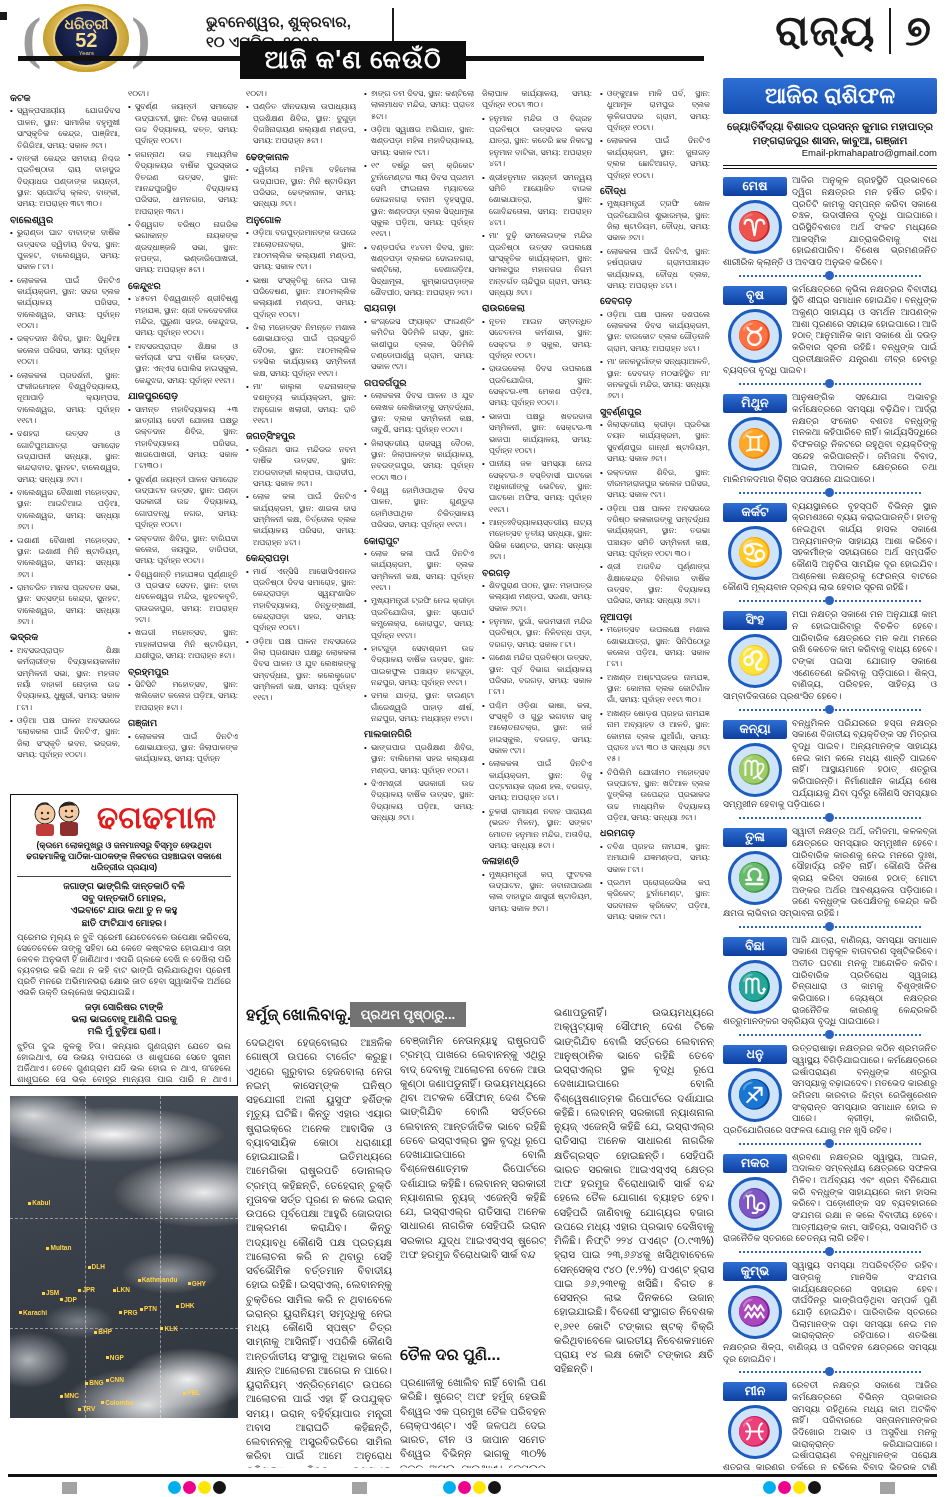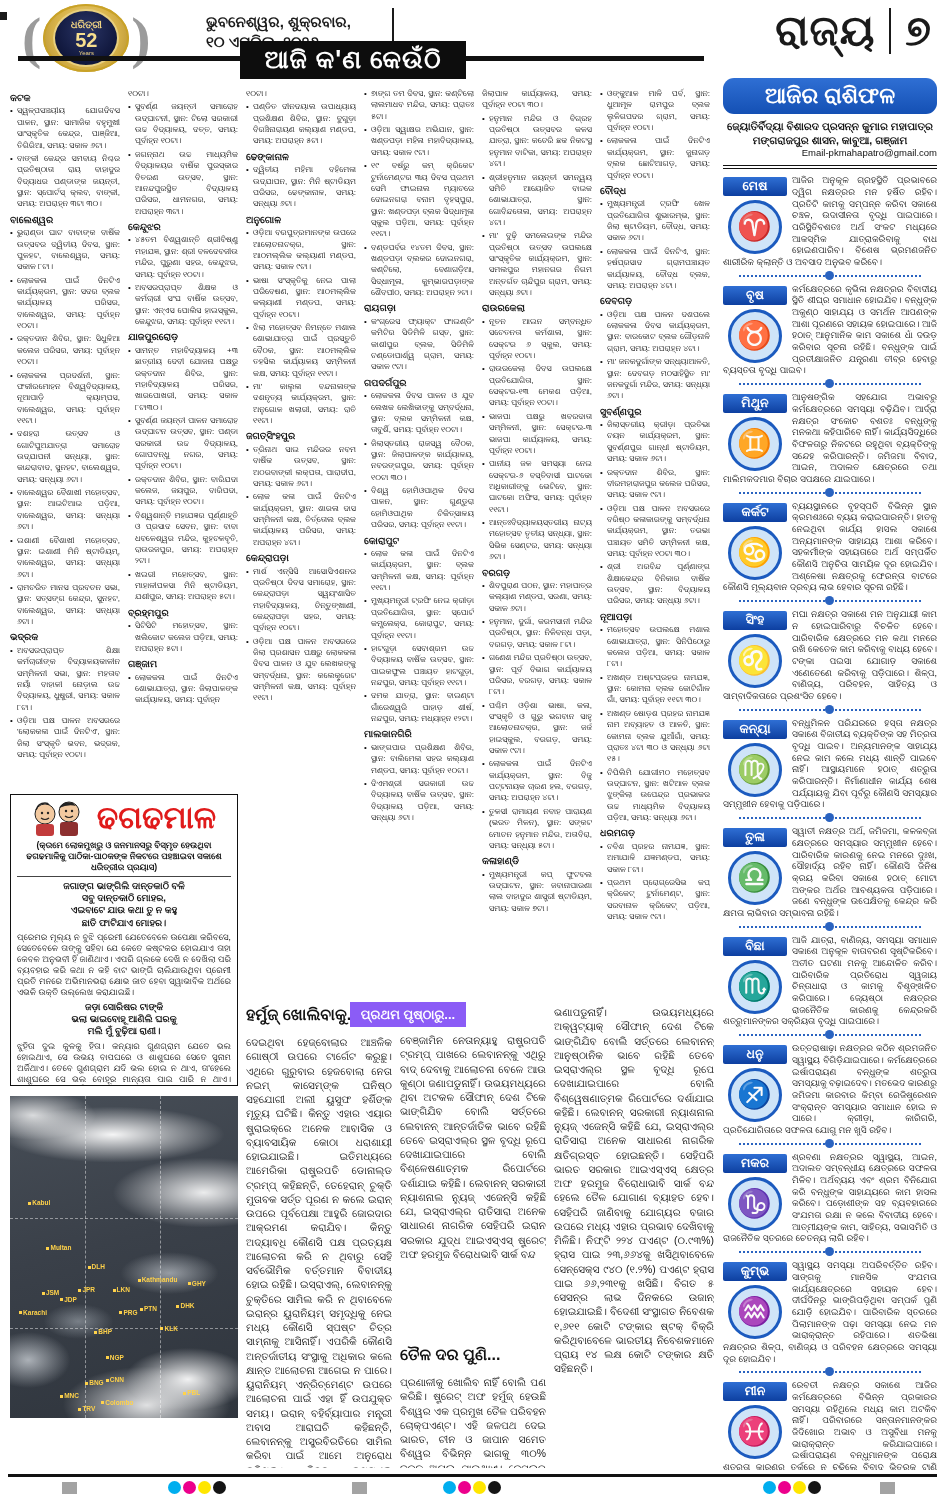--- a/index.html
+++ b/index.html
@@ -3,21 +3,21 @@
 <meta charset="utf-8">
 <style>
   html,body{margin:0;padding:0;background:#e8e8e8;}
   .page{position:relative;width:945px;height:1497px;background:#ffffff;font-family:"Liberation Sans",sans-serif;color:#121212;overflow:hidden;margin:0 auto;}
   
   .regmark-tl{position:absolute;left:0;top:12px;width:7px;height:8px;background:#1a1a1a;}
   .logo{position:absolute;left:22px;top:2px;height:72px;display:flex;align-items:center;}
   .paren{font-size:58px;color:#9b9b9b;font-weight:bold;line-height:60px;font-family:"Liberation Serif",serif;}
   .wreath{width:86px;height:68px;margin:0 2px;border-radius:50%;background:radial-gradient(circle at 50% 45%,#f6e3a0 0%,#d9b44a 55%,#a8842c 100%);display:flex;align-items:center;justify-content:center;box-shadow:0 0 0 2px #c9a227 inset;}
   .badge{width:62px;height:54px;border-radius:50%;background:radial-gradient(circle at 50% 35%,#2a3566,#10173c 70%);display:flex;flex-direction:column;align-items:center;justify-content:center;border:2px solid #e8cf7e;}
-  .badge-name{color:#f0d483;font-size:10px;font-weight:bold;line-height:10px;}
+  .badge-name{color:#f0d483;font-size:14px;font-weight:bold;line-height:10px;font-family:Liberation Mono, monospace;}
   .badge-52{color:#f7df8e;font-size:20px;font-weight:bold;line-height:20px;}
   .badge-years{color:#f0d483;font-size:6px;line-height:7px;}
   .dateline{position:absolute;left:206px;top:12px;width:180px;font-size:15px;font-weight:bold;line-height:20px;color:#1a1a1a;}
   .date-vr{position:absolute;left:392px;top:8px;width:2px;height:46px;background:#1a1a1a;}
   .section-wrap{position:absolute;right:8px;top:4px;height:54px;display:flex;align-items:center;}
   .section-name{font-size:42px;font-weight:bold;color:#1a1a1a;letter-spacing:1px;}
   .section-vr{width:2px;height:46px;background:#1a1a1a;margin:0 14px;}
   .page-num{font-size:42px;font-weight:bold;color:#1a1a1a;padding-right:6px;}
   .top-rule{position:absolute;left:18px;top:56px;width:686px;height:5px;background:#111;}
   .main-head{position:absolute;left:240px;top:41px;width:226px;height:38px;background:#0d0d0d;color:#fff;display:flex;align-items:center;justify-content:center;font-size:25px;font-weight:bold;letter-spacing:1px;}
@@ -48,32 +48,32 @@
     radial-gradient(60px 40px at 8% 82%,rgba(235,240,245,.65),rgba(255,255,255,0) 70%),
     radial-gradient(50px 25px at 30% 70%,rgba(220,228,235,.4),rgba(255,255,255,0) 70%),
     linear-gradient(165deg,#474e57 0%,#3a4049 45%,#2f353d 100%);overflow:hidden;}
   .wmap-grid-v,.wmap-grid-v2{position:absolute;top:0;bottom:0;width:0;border-left:1px dashed rgba(255,255,255,.45);}
   .wmap-grid-h,.wmap-grid-h2{position:absolute;left:0;right:0;height:0;border-top:1px dashed rgba(255,255,255,.45);}
   .wlabel{position:absolute;font-size:6.5px;font-weight:bold;color:#ffd24a;white-space:nowrap;}
   .wlabel::before{content:"";display:inline-block;width:3px;height:3px;background:#ffd24a;margin-right:1px;vertical-align:middle;}
   .wcaption{position:absolute;left:10px;top:1422px;width:228px;font-size:9.6px;font-weight:bold;line-height:1.3;}
   
   .art-headline{position:absolute;font-weight:bold;font-size:16px;color:#111;}
-  .art-box{position:absolute;left:350px;top:1002px;width:116px;height:25px;background:#8b5cf6;color:#fff;font-weight:bold;font-size:13px;display:flex;align-items:center;justify-content:center;}
+  .art-box{position:absolute;left:350px;top:1002px;width:116px;height:25px;background:#737373;color:#fff;font-weight:bold;font-size:13px;display:flex;align-items:center;justify-content:center;}
   .art-col{position:absolute;font-size:10.4px;line-height:1.37;text-align:justify;overflow:hidden;}
   .art-subhead{position:absolute;font-weight:bold;font-size:16px;color:#111;}
   
   .bottom-rule{position:absolute;left:8px;top:1474px;width:929px;height:3px;background:#111;}
   .reg-gray{position:absolute;top:1482px;width:15px;height:12px;background:#a3a3a3;}
   .reg-cmyk{position:absolute;top:1481px;display:flex;gap:2px;}
   .reg-cmyk i{width:13px;height:13px;border-radius:50%;display:block;}
   .c-c{background:#00aeef;} .c-m{background:#ec008c;} .c-y{background:#ffe600;} .c-k{background:#151515;}
   
   .horo{position:absolute;left:723px;top:78px;width:214px;height:1392px;overflow:hidden;}
-  .horo-title{height:36px;background:linear-gradient(#2f6fd4,#1450b4);color:#fff;font-size:22px;font-weight:bold;display:flex;align-items:center;justify-content:center;border-radius:11px;}
+  .horo-title{height:36px;background:linear-gradient(#2f6fd4,#1450b4);color:#fff;font-size:22px;font-weight:bold;display:flex;align-items:center;justify-content:center;border-radius:2px;}
   .horo-author{text-align:center;font-size:10.5px;font-weight:bold;line-height:1.35;margin-top:5px;}
   .horo-email{text-align:right;font-size:9.5px;font-weight:normal;}
   .horo-dblrule{border-top:1.5px solid #111;border-bottom:1px solid #111;height:2px;margin:5px 0 6px;}
   .z-block{overflow:hidden;}
   .z-side{float:left;width:64px;margin:2px 5px 0 0;text-align:center;}
   .z-name{display:block;height:19px;line-height:19px;background:linear-gradient(#2f6fd4,#0d3fa0);color:#fff;font-weight:bold;font-size:12.5px;border-radius:2px;}
   .z-icon{width:48px;height:48px;margin:4px auto 0;border-radius:50%;background:#cfe4f8;border:3px solid #1c5bbf;color:#10264f;font-size:28px;line-height:48px;text-align:center;}
   .z-text{font-size:9px;line-height:1.3;text-align:justify;}
   .z-sep{clear:both;position:relative;border-top:2px dotted #2a63c0;margin:6px 16px 7px;}
   .z-sep::after{content:"";position:absolute;left:50%;top:-6px;width:9px;height:9px;margin-left:-5px;border-radius:50%;background:#2a63c0;}
@@ -122,20 +122,21 @@
       <div class="ev-item">ଇଶାଣୀ ବୈଶାଖୀ ମହୋତ୍ସବ, ସ୍ଥାନ: ଇଶାଣୀ ମିନି ଷ୍ଟାଡିୟମ୍, ବାଲେଶ୍ୱର, ସମୟ: ସନ୍ଧ୍ୟା ୬ଟା।</div>
       <div class="ev-item">ରାମଚରିତ ମାନସ ପ୍ରବଚନ ସଭା, ସ୍ଥାନ: ସତ୍ସଙ୍ଗ କେନ୍ଦ୍ର, ସୁନହଟ, ବାଲେଶ୍ୱର, ସମୟ: ସନ୍ଧ୍ୟା ୬ଟା।</div>
       <div class="ev-head">ଭଦ୍ରକ</div>
       <div class="ev-item">ଅବସରପ୍ରାପ୍ତ ଶିକ୍ଷା କର୍ମଚାରୀଙ୍କ ବିଦ୍ୟାଳୟକାଳୀନ ସମ୍ମିଳନୀ ସଭା, ସ୍ଥାନ: ମହତାବ ନୟାଁ ବାହାଳୀ ନୋଡ଼ାଲ ଉଚ୍ଚ ବିଦ୍ୟାଳୟ, ଧୁଷୁରୀ, ସମୟ: ସକାଳ ୮ଟା।</div>
       <div class="ev-item">ଓଡ଼ିଆ ପକ୍ଷ ପାଳନ ଅବସରରେ 'ଲୋକକଳା ପାଇଁ ଦିନଟିଏ', ସ୍ଥାନ: ଜିଲା ସଂସ୍କୃତି ଭବନ, ଭଦ୍ରକ, ସମୟ: ପୂର୍ବାହ୍ନ ୧୦ଟା।</div>
     </div>
   <div id="evcol1" class="col col-short" style="left:128px;">
       <div class="ev-cont">୧୦ଟା।</div>
       <div class="ev-item">ସୁବର୍ଣ୍ଣ ଜୟନ୍ତୀ ସମାରୋହ ଉଦ୍‌ଘାଟନୀ, ସ୍ଥାନ: ଟିଲୋ ସରକାରୀ ଉଚ୍ଚ ବିଦ୍ୟାଳୟ, ଦତ୍ତ, ସମୟ: ପୂର୍ବାହ୍ନ ୧୦ଟା।</div>
       <div class="ev-item">ଜଗନ୍ନାଥ ଉଚ୍ଚ ମାଧ୍ୟମିକ ବିଦ୍ୟାଳୟର ବାର୍ଷିକ ପୁରସ୍କାର ବିତରଣ ଉତ୍ସବ, ସ୍ଥାନ: ଆନନ୍ଦପୁରସ୍ଥିତ ବିଦ୍ୟାଳୟ ପରିସର, ଧାମନଗର, ସମୟ: ଅପରାହ୍ନ ୩ଟା।</div>
+      <div class="ev-item">ବିଶ୍ୱଗତ ବରିଷ୍ଠ ନାଗରିକ ଭଗାକାନ୍ତ ନାୟକଙ୍କ ଶ୍ରଦ୍ଧାଞ୍ଜଳି ସଭା, ସ୍ଥାନ: ନପଙ୍ଗ, ଭଣ୍ଡାରିପୋଖରୀ, ସମୟ: ଅପରାହ୍ନ ୫ଟା।</div>
       <div class="ev-head">କେନ୍ଦୁଝର</div>
       <div class="ev-item">୪୫ତମ ବିଶ୍ୱଶାନ୍ତି ଶ୍ରୀବିଷ୍ଣୁ ମହାଯଜ୍ଞ, ସ୍ଥାନ: ଶ୍ରୀ ବଳଦେବଜୀଉ ମନ୍ଦିର, ପୁରୁଣା ସହର, କେନ୍ଦୁଝର, ସମୟ: ପୂର୍ବାହ୍ନ ୧୦ଟା।</div>
       <div class="ev-item">ଅବସରପ୍ରାପ୍ତ ଶିକ୍ଷକ ଓ କର୍ମଚାରୀ ସଂଘ ବାର୍ଷିକ ଉତ୍ସବ, ସ୍ଥାନ: ଏନ୍‌ଏସ ପୋଲିସ ହାଇସ୍କୁଲ, କେନ୍ଦୁଝର, ସମୟ: ପୂର୍ବାହ୍ନ ୧୧ଟା।</div>
       <div class="ev-head">ଯାଜପୁରରୋଡ଼</div>
       <div class="ev-item">ସାମନ୍ତ ମହାବିଦ୍ୟାଳୟ +୩ ଛାତ୍ରୀୟ ଦେବୀ ଯୋଜନା ପକ୍ଷରୁ ରକ୍ତଦାନ ଶିବିର, ସ୍ଥାନ: ମହାବିଦ୍ୟାଳୟ ପରିସର, ଖାରପୋଖରୀ, ସମୟ: ସକାଳ ୮ଟା୩୦।</div>
       <div class="ev-item">ସୁବର୍ଣ୍ଣ ଜୟନ୍ତୀ ପାଳନ ସମାରୋହ ଉଦ୍‌ଘାଟନ ଉତ୍ସବ, ସ୍ଥାନ: ପଣ୍ଡା ସରକାରୀ ଉଚ୍ଚ ବିଦ୍ୟାଳୟ, ଗୋପବନ୍ଧୁ ନଗର, ସମୟ: ପୂର୍ବାହ୍ନ ୧୦ଟା।</div>
       <div class="ev-item">ରକ୍ତଦାନ ଶିବିର, ସ୍ଥାନ: ବାରିଯଦା କଲେଜ, ଜୟପୁର, ବାରିପଦା, ସମୟ: ପୂର୍ବାହ୍ନ ୧୦ଟା।</div>
       <div class="ev-item">ବିଶ୍ୱଶାନ୍ତି ମହାଯଜ୍ଞର ପୂର୍ଣ୍ଣାହୂତି ଓ ପ୍ରସାଦ ସେବନ, ସ୍ଥାନ: ବାବା ଧବଳେଶ୍ୱର ମନ୍ଦିର, କୁହଚଳବୃତି, ରାଉରଜପୁର, ସମୟ: ଅପରାହ୍ନ ୨ଟା।</div>
       <div class="ev-item">ଖଇରୀ ମହୋତ୍ସବ, ସ୍ଥାନ: ମାହାଳୀପଳସା ମିନି ଷ୍ଟାଡିୟମ, ଯଶୀପୁର, ସମୟ: ଅପରାହ୍ନ ୫ଟା।</div>
       <div class="ev-head">ବ୍ରହ୍ମପୁର</div>

